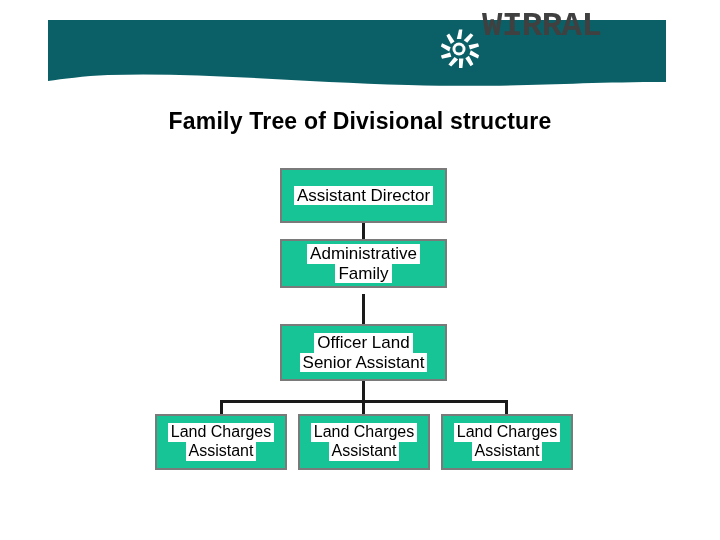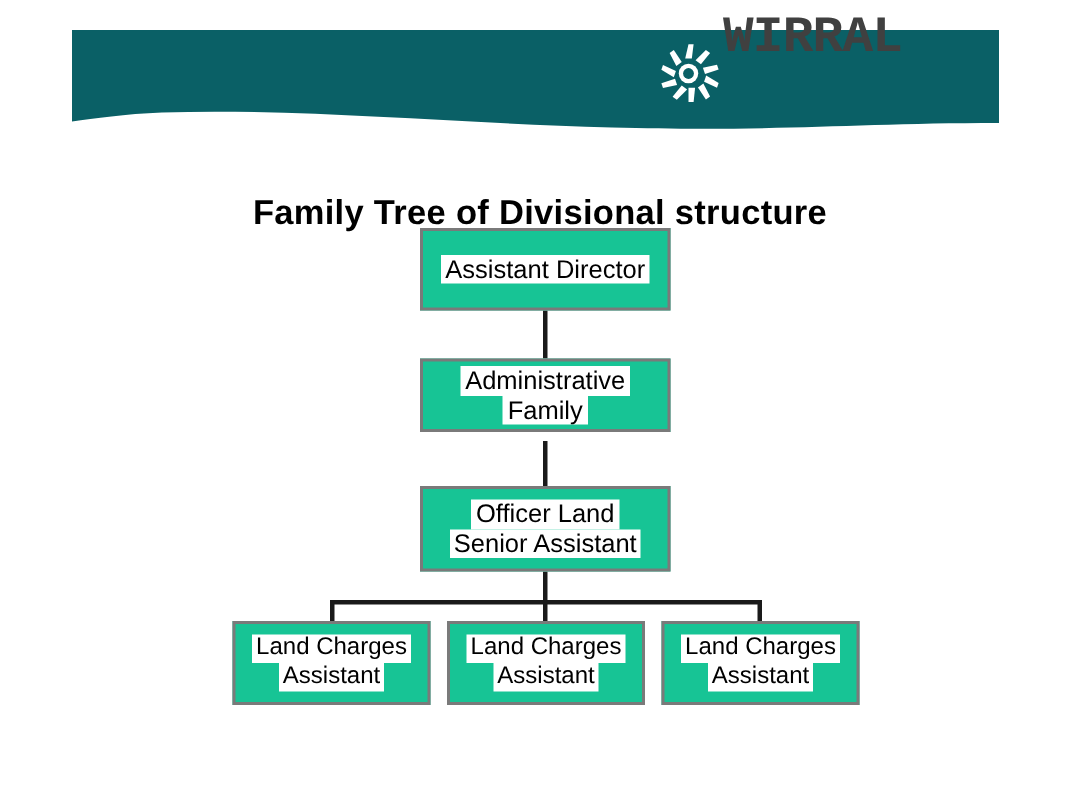--- a/index.html
+++ b/index.html
@@ -54,21 +54,20 @@
     position: absolute;
     left: 0;
     top: 108px;
     width: 720px;
     text-align: center;
     font-size: 23px;
     font-weight: bold;
     color: #000000;
     letter-spacing: 0.2px;
     font-family: "Liberation Sans", sans-serif;
-    margin-top: 20px;
   }
 
   
   #org-chart {
     position: absolute;
     left: 0;
     top: 0;
     width: 720px;
     height: 540px;
   }
@@ -87,21 +86,21 @@
     background: #ffffff;
     color: #000000;
     font-size: 17px;
     line-height: 1.16;
     padding: 0 3px;
     white-space: nowrap;
     font-family: "Liberation Sans", sans-serif;
   }
 
   
-  #node-assistant-director { left: 280px; top: 152px; width: 167px; height: 55px; text-align: right; }
+  #node-assistant-director { left: 280px; top: 168px; width: 167px; height: 55px; text-align: right; }
   #node-administrative-officer { left: 280px; top: 239px; width: 167px; height: 49px; }
   #node-senior-land-charges { left: 280px; top: 324px; width: 167px; height: 57px; }
   #node-land-charges-1 { left: 155px; top: 414px; width: 132px; height: 56px; }
   #node-land-charges-2 { left: 298px; top: 414px; width: 132px; height: 56px; }
   #node-land-charges-3 { left: 441px; top: 414px; width: 132px; height: 56px; }
 
   #node-land-charges-1 .node-line,
   #node-land-charges-2 .node-line,
   #node-land-charges-3 .node-line { font-size: 16px; }
 

